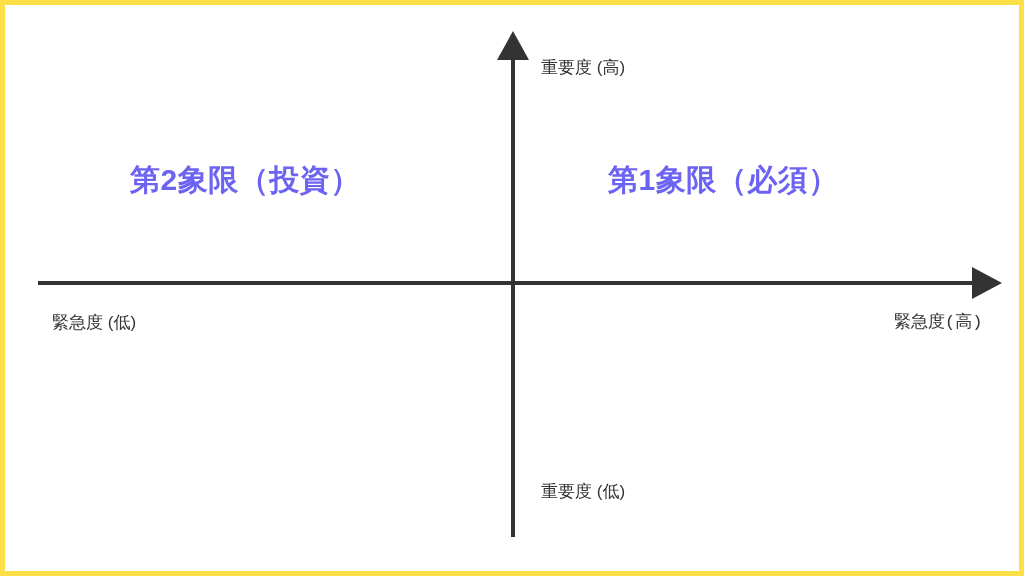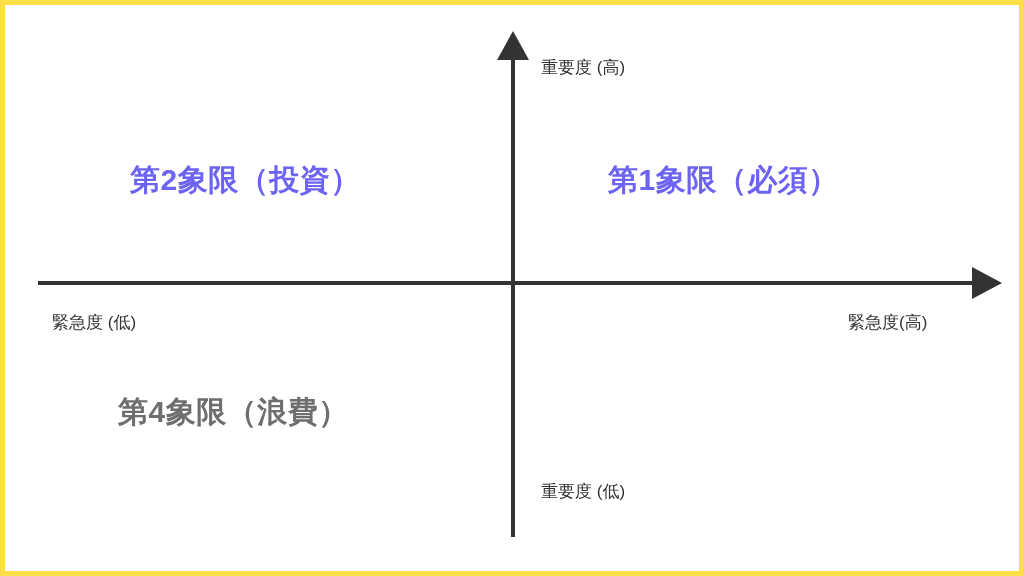--- a/index.html
+++ b/index.html
@@ -55,21 +55,21 @@
   .axis-label {
     position: absolute;
     font-size: 17px;
     color: #333333;
     white-space: nowrap;
     line-height: 1.3;
   }
   .lbl-imp-high { left: 541px; top: 57px; }
   .lbl-imp-low  { left: 541px; top: 481px; }
   .lbl-urg-low  { left: 52px;  top: 312px; }
-  .lbl-urg-high { left: 848px; top: 312px; }
+  .lbl-urg-high { left: 894px; top: 312px; font-family: Liberation Mono, monospace; }
 </style>
 </head>
 <body>
 
 <div id="stage">
   <div id="canvas"></div>
 
   <svg class="axis-svg" viewBox="0 0 1024 576">
 
     <line x1="38" y1="283" x2="978" y2="283" stroke="#333333" stroke-width="4"></line>
@@ -86,15 +86,14 @@
   <div class="axis-label lbl-imp-low">重要度 (低)</div>
 
   <div class="axis-label lbl-urg-low">緊急度 (低)</div>
 
   <div class="axis-label lbl-urg-high">緊急度(高)</div>
 
   <div class="quad-label quad-q2">第2象限（投資）</div>
 
   <div class="quad-label quad-q1">第1象限（必須）</div>
 
-  <div class="quad-label quad-q4">第4象限（浪費）</div>
 
 </div>
 
 </body></html>

